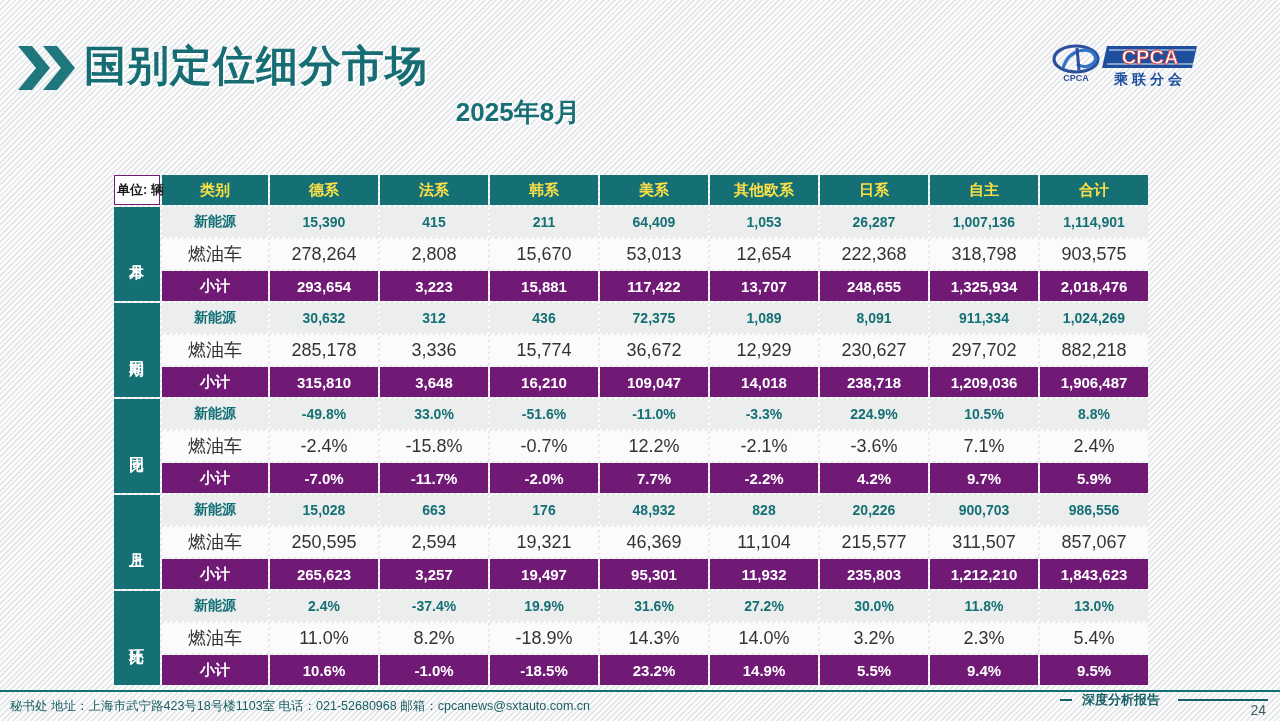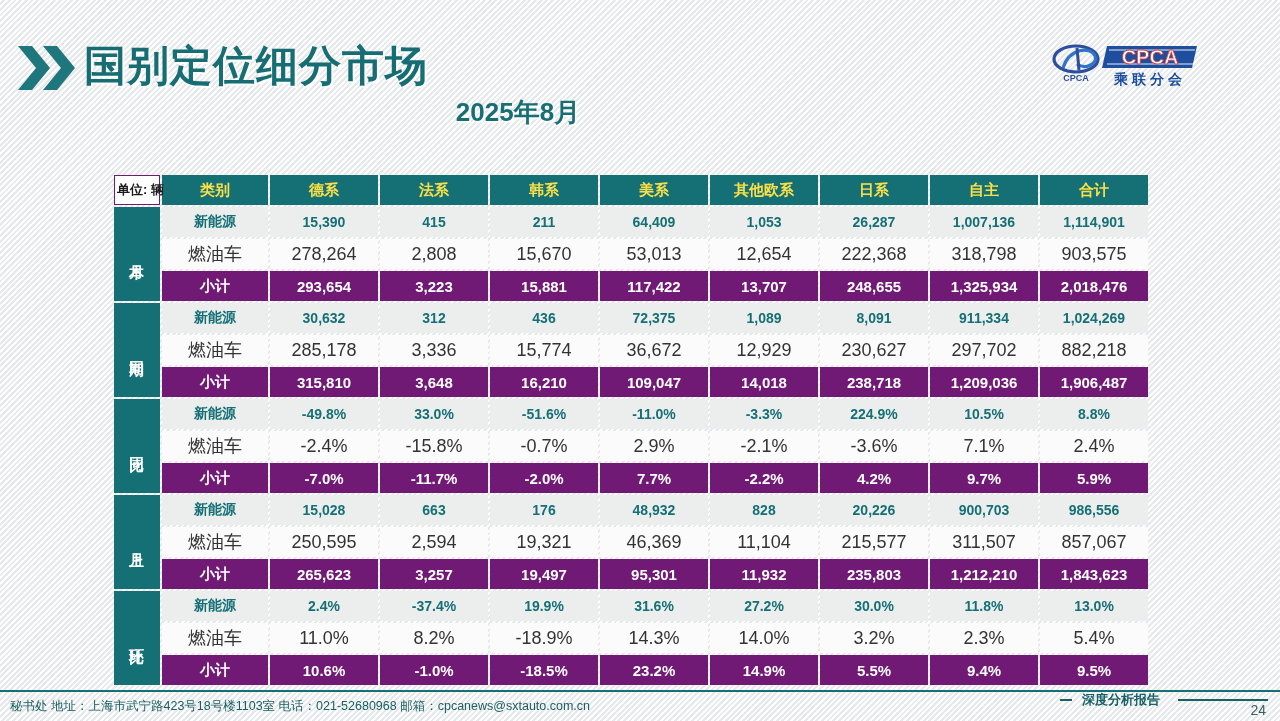--- a/index.html
+++ b/index.html
@@ -359,21 +359,21 @@
           <td class="val">-3.3%</td>
           <td class="val">224.9%</td>
           <td class="val">10.5%</td>
           <td class="val">8.8%</td>
         </tr>
         <tr class="row-fuel">
           <td class="cat">燃油车</td>
           <td class="val">-2.4%</td>
           <td class="val">-15.8%</td>
           <td class="val">-0.7%</td>
-          <td class="val">2.9%</td>
+          <td class="val">12.2%</td>
           <td class="val">-2.1%</td>
           <td class="val">-3.6%</td>
           <td class="val">7.1%</td>
           <td class="val">2.4%</td>
         </tr>
         <tr class="row-sub">
           <td class="cat">小计</td>
           <td class="val">-7.0%</td>
           <td class="val">-11.7%</td>
           <td class="val">-2.0%</td>

